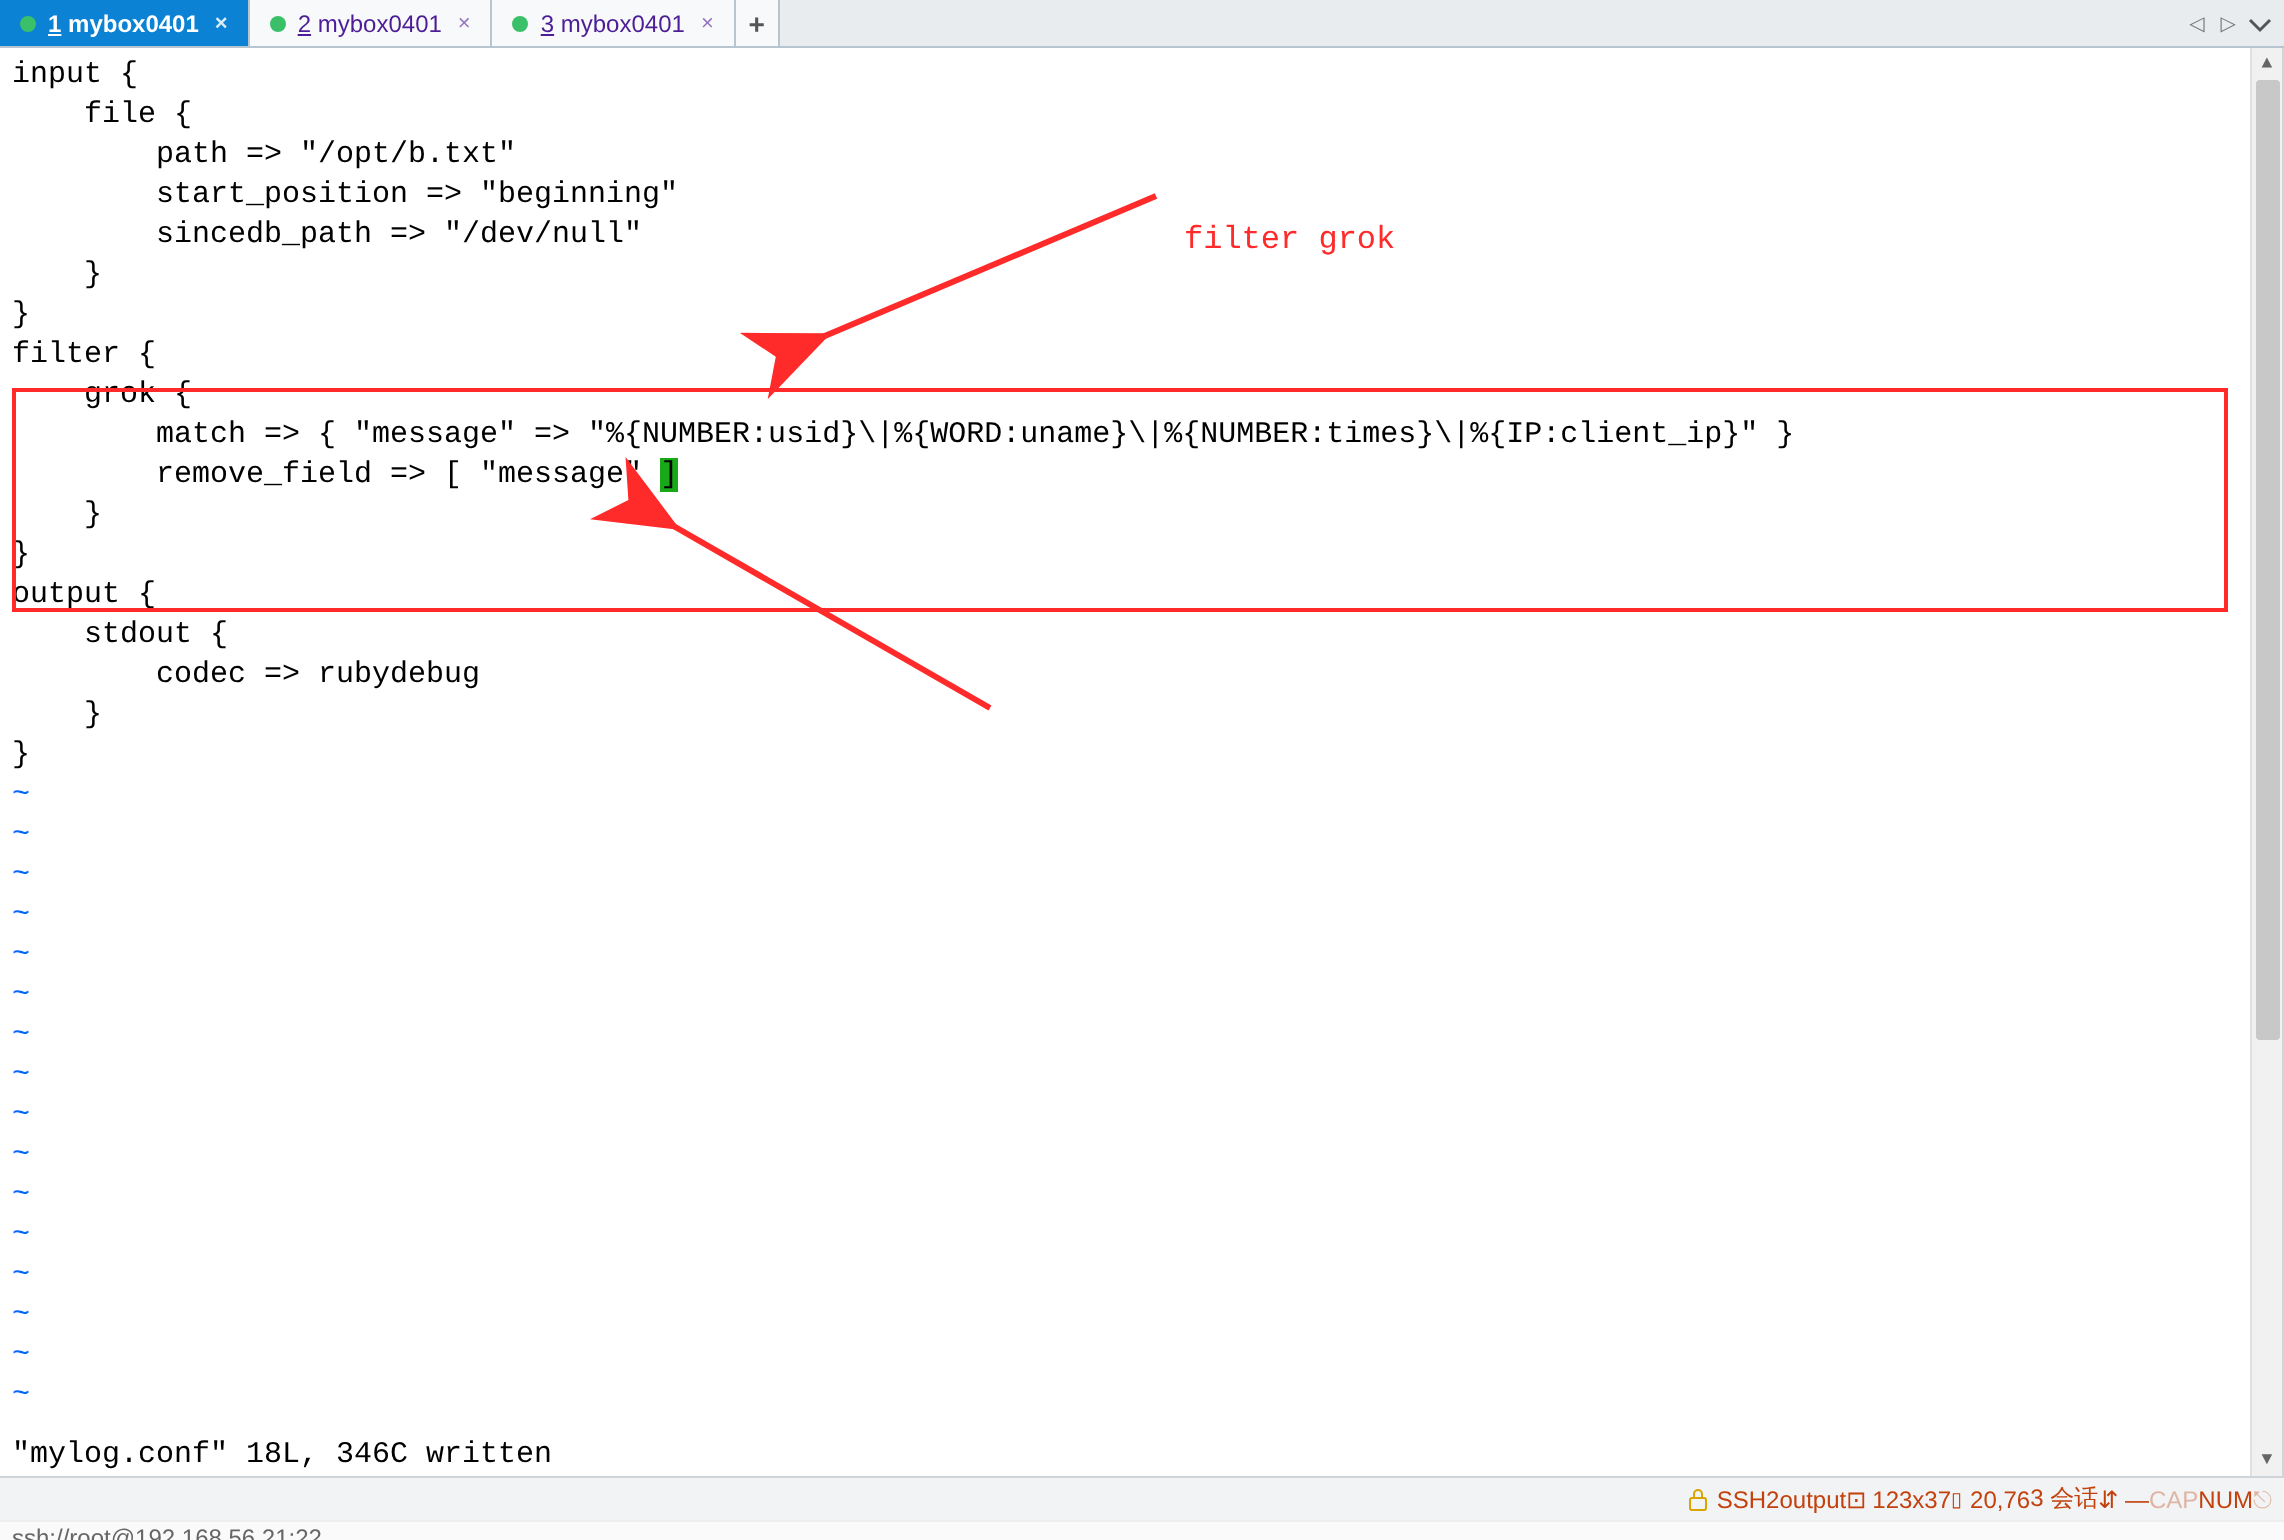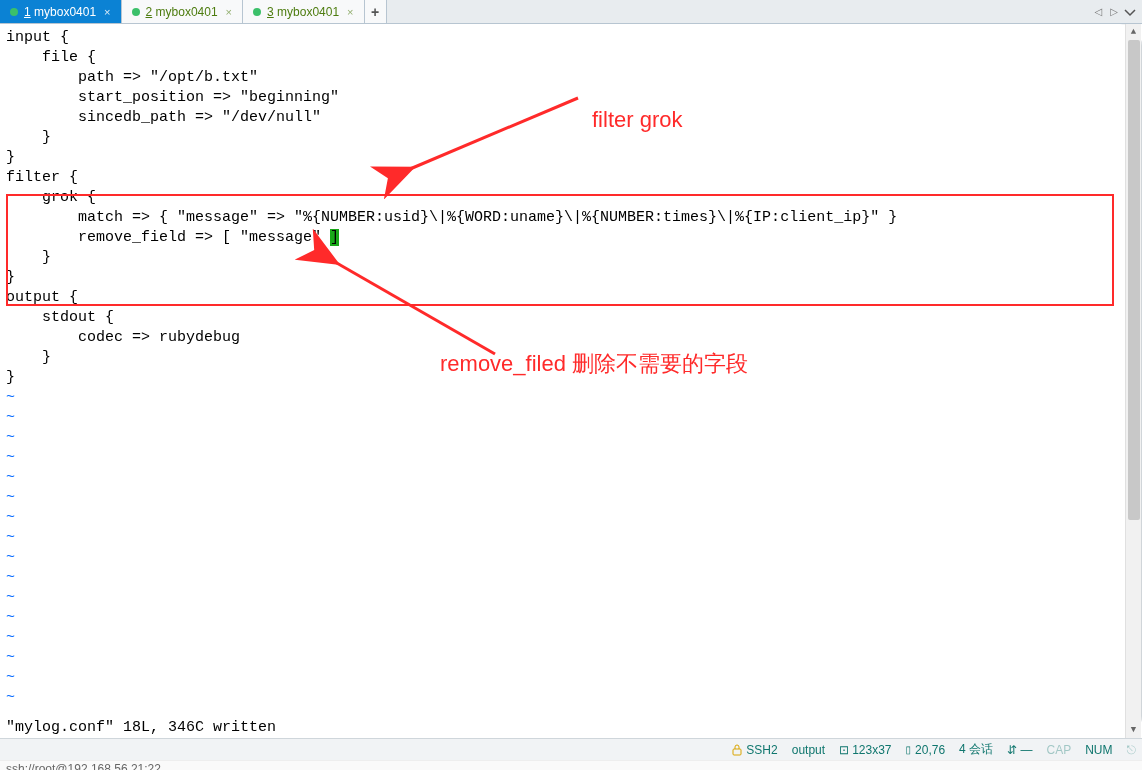--- a/index.html
+++ b/index.html
@@ -17,29 +17,29 @@
     height: 24px;
     background: #e8ecef;
     border-bottom: 1px solid #b7c5d1;
     position: relative;
   }
   .tab {
     display: flex; align-items: center;
     padding: 0 8px 0 10px;
     border-right: 1px solid #b7c5d1;
     font-size: 12px;
-    color: #4d7c0f;
+    color: #4c1d95;
     gap: 6px;
     cursor: pointer;
     background: #f8f9fa;
   }
   .tab.active {
     background: #0b82d4;
     color: #fff;
-    font-weight: normal;
+    font-weight: bold;
   }
   .tab .tab-underline { text-decoration: underline; }
   .tab-dot {
     width: 8px; height: 8px; border-radius: 50%;
     background: #3bc06a;
   }
   .tab.active .tab-dot { background: #3bc06a; }
   .tab-close {
     font-size: 11px; opacity: 0.6; padding: 0 2px;
   }
@@ -69,21 +69,20 @@
   .terminal {
     position: relative;
     font-family: "Consolas","Courier New",monospace;
     font-size: 15px;
     line-height: 20px;
     color: #000;
     background: #fff;
     height: 714px;
     width: 100%;
     border-right: 1px solid #d0d5d9;
-    border-radius: 22px;
   }
   .terminal pre {
     margin: 0; padding: 4px 6px;
     white-space: pre;
     font-family: inherit;
   }
   .tilde { color: #0067ff; }
   .cursor-block {
     background: #18a818;
     color: #000;
@@ -93,22 +92,22 @@
     border: 2px solid #ff2a2a;
     left: 6px;
     top: 170px;
     width: 1108px;
     height: 112px;
     pointer-events: none;
   }
   .annot {
     position: absolute;
     color: #ff2a2a;
-    font-family: Liberation Sans, sans-serif;
-    font-size: 22px;
+    font-family: Liberation Mono, monospace;
+    font-size: 16px;
     pointer-events: none;
   }
   svg.arrow {
     position: absolute;
     pointer-events: none;
     overflow: visible;
   }
   .scrollbar {
     position: absolute;
     top: 0; right: 0;
@@ -138,24 +137,23 @@
     color:#000;
     background:#fff;
   }
 
   
   .appstatus {
     height: 22px;
     border-top: 1px solid #cfd6db;
     background: #f1f3f5;
     font-size: 12px;
-    color: #0f766e;
+    color: #c2410c;
     display:flex; align-items:center;
     padding: 0 6px;
-    gap: 14px;
   }
   .appstatus .spacer { flex:1; }
   .appstatus .seg { display:flex; align-items:center; gap:4px; white-space:nowrap; }
   .lock-icon { width:10px; height:12px; }
   .appstatus .dim { opacity:0.35; }
 
   
   .sshline {
     height: 16px;
     font-size: 12px;
@@ -237,21 +235,20 @@
   <div class="annot" style="left:592px; top:86px;">filter grok</div>
   <svg class="arrow" style="left:398px; top:70px;" width="200" height="90">
     <defs>
       <marker id="ah1" markerWidth="14" markerHeight="12" refX="2" refY="6" orient="auto">
         <path d="M0,6 L14,0 L10,6 L14,12 Z" fill="#ff2a2a"></path>
       </marker>
     </defs>
     <line x1="180" y1="4" x2="12" y2="75" stroke="#ff2a2a" stroke-width="3" marker-end="url(#ah1)"></line>
   </svg>
 
-  <div class="annot" style="left:440px; top:330px;">remove_filed 删除不需要的字段</div>
   <svg class="arrow" style="left:325px; top:230px;" width="200" height="110">
     <defs>
       <marker id="ah2" markerWidth="14" markerHeight="12" refX="2" refY="6" orient="auto">
         <path d="M0,6 L14,0 L10,6 L14,12 Z" fill="#ff2a2a"></path>
       </marker>
     </defs>
     <line x1="170" y1="100" x2="10" y2="8" stroke="#ff2a2a" stroke-width="3" marker-end="url(#ah2)"></line>
   </svg>
 
   <div class="scrollbar">
@@ -274,20 +271,20 @@
   </div>
   <div class="seg">output</div>
   <div class="seg">
       <span style="letter-spacing:-1px">⊡ </span>
       <span>123x37</span>
     </div>
   <div class="seg">
       <span style="font-size:10px">▯ </span>
       <span>20,76</span>
     </div>
-  <div class="seg">4 会话</div>
+  <div class="seg">3 会话</div>
   <div class="seg">⇵ —</div>
   <div class="seg dim">CAP</div>
   <div class="seg">NUM</div>
   <div class="seg dim">⎋</div>
 </div>
 
 <div class="sshline">ssh://root@192.168.56.21:22</div>
 
 </body></html>

